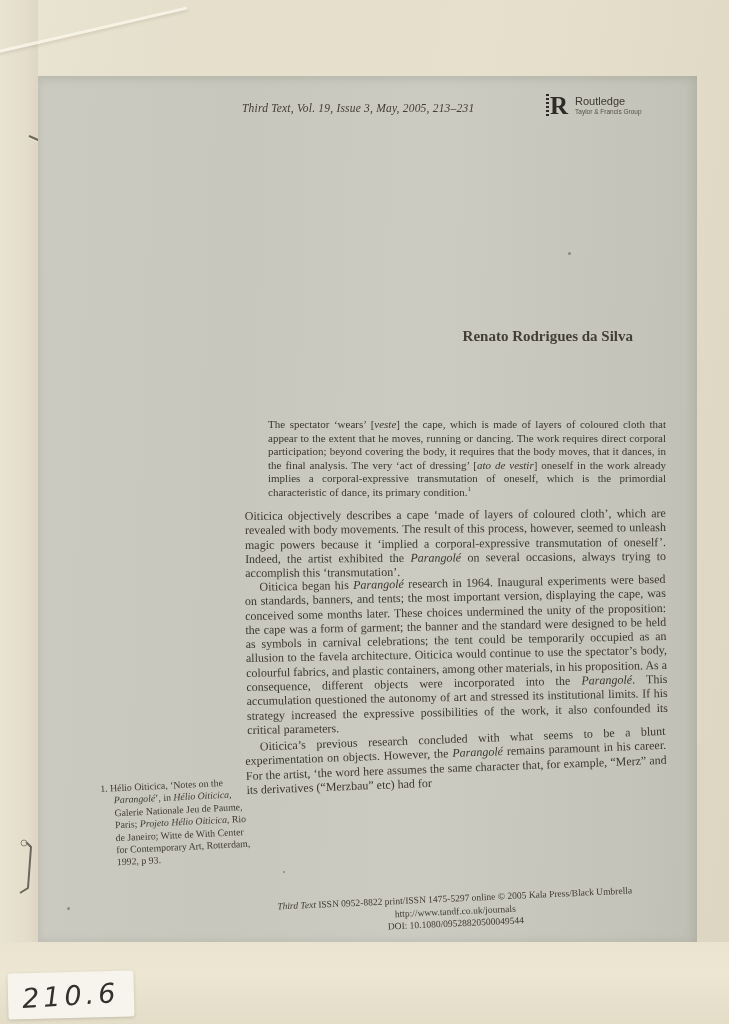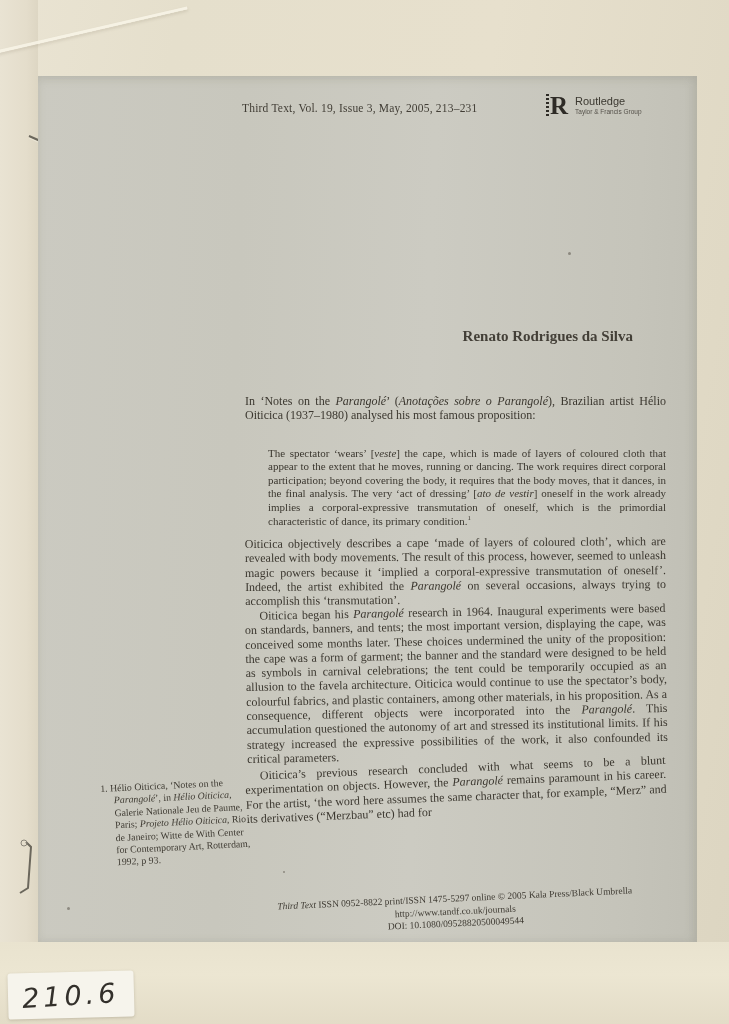--- a/index.html
+++ b/index.html
@@ -30,21 +30,21 @@
   .paper {
     position: absolute; left: 38px; top: 76px; width: 659px; height: 866px;
     background: linear-gradient(92deg, #cbcac1 0%, #c8c7bd 30%, #cccbc2 58%, #c5c4ba 88%, #c0bfb5 100%);
     box-shadow: inset 0 4px 8px rgba(110,105,92,0.10), inset -4px 0 10px rgba(110,105,92,0.12);
   }
   .speck { position: absolute; width: 3px; height: 3px; border-radius: 50%; background: #5b564c; opacity: .55; }
 
   
   .citation {
     position: absolute; left: 204px; top: 26px;
-    font-size: 11.5px; letter-spacing: .2px; color: #413d35;
+    font-style: italic; font-size: 11.5px; letter-spacing: .2px; color: #413d35;
   }
   .logo { position: absolute; left: 508px; top: 18px; display: flex; align-items: flex-start; }
   .logo-mark { display: flex; align-items: stretch; margin-right: 7px; }
   .logo-strip {
     width: 3px; height: 24px; margin-right: 1px;
     background: repeating-linear-gradient(180deg, #2e2b26 0 2px, transparent 2px 4px);
   }
   .logo-r { font-family: "Liberation Serif", serif; font-weight: bold; font-size: 25px; line-height: 24px; color: #2e2b26; }
   .logo-name { font-family: "Liberation Sans", sans-serif; font-size: 11px; line-height: 14px; color: #3b3830; }
   .logo-tagline { font-family: "Liberation Sans", sans-serif; font-size: 6.5px; color: #55514a; }
@@ -136,21 +136,20 @@
       <div>
         <div class="logo-name">Routledge</div>
         <div class="logo-tagline">Taylor &amp; Francis Group</div>
       </div>
     </div>
 
 
     <div class="author">Renato Rodrigues da Silva</div>
 
     <div class="column">
-      <p><span>In ‘Notes on the </span><span class="it">Parangolé</span><span>’ (</span><span class="it">Anotações sobre o Parangolé</span><span>), Brazilian artist Hélio Oiticica (1937–1980) analysed his most famous proposition:</span></p>
       <p class="quote"><span>The spectator ‘wears’ [</span><span class="it">veste</span><span>] the cape, which is made of layers of coloured cloth that appear to the extent that he moves, running or dancing. The work requires direct corporal participation; beyond covering the body, it requires that the body moves, that it dances, in the final analysis. The very ‘act of dressing’ [</span><span class="it">ato de vestir</span><span>] oneself in the work already implies a corporal-expressive transmutation of oneself, which is the primordial characteristic of dance, its primary condition.</span><sup>1</sup></p>
       <p class="tilt-a"><span>Oiticica objectively describes a cape ‘made of layers of coloured cloth’, which are revealed with body movements. The result of this process, however, seemed to unleash magic powers because it ‘implied a corporal-expressive transmutation of oneself’. Indeed, the artist exhibited the </span><span class="it">Parangolé</span><span> on several occasions, always trying to accomplish this ‘transmutation’.</span></p>
       <p class="indent tilt-b"><span>Oiticica began his </span><span class="it">Parangolé</span><span> research in 1964. Inaugural experiments were based on standards, banners, and tents; the most important version, displaying the cape, was conceived some months later. These choices undermined the unity of the proposition: the cape was a form of garment; the banner and the standard were designed to be held as symbols in carnival celebrations; the tent could be temporarily occupied as an allusion to the favela architecture. Oiticica would continue to use the spectator’s body, colourful fabrics, and plastic containers, among other materials, in his proposition. As a consequence, different objects were incorporated into the </span><span class="it">Parangolé</span><span>. This accumulation questioned the autonomy of art and stressed its institutional limits. If his strategy increased the expressive possibilities of the work, it also confounded its critical parameters.</span></p>
       <p class="indent tilt-c"><span>Oiticica’s previous research concluded with what seems to be a blunt experimentation on objects. However, the </span><span class="it">Parangolé</span><span> remains paramount in his career. For the artist, ‘the word here assumes the same character that, for example, “Merz” and its derivatives (“Merzbau” etc) had for</span></p>
     </div>
 
     <div class="footnote">
       <span>1.</span><span><span> Hélio Oiticica, ‘Notes on the </span><span class="it">Parangolé</span><span>’, in </span><span class="it">Hélio Oiticica</span><span>, Galerie Nationale Jeu de Paume, Paris; </span><span class="it">Projeto Hélio Oiticica</span><span>, Rio de Janeiro; Witte de With Center for Contemporary Art, Rotterdam, 1992, p 93.</span></span>
     </div>
 

